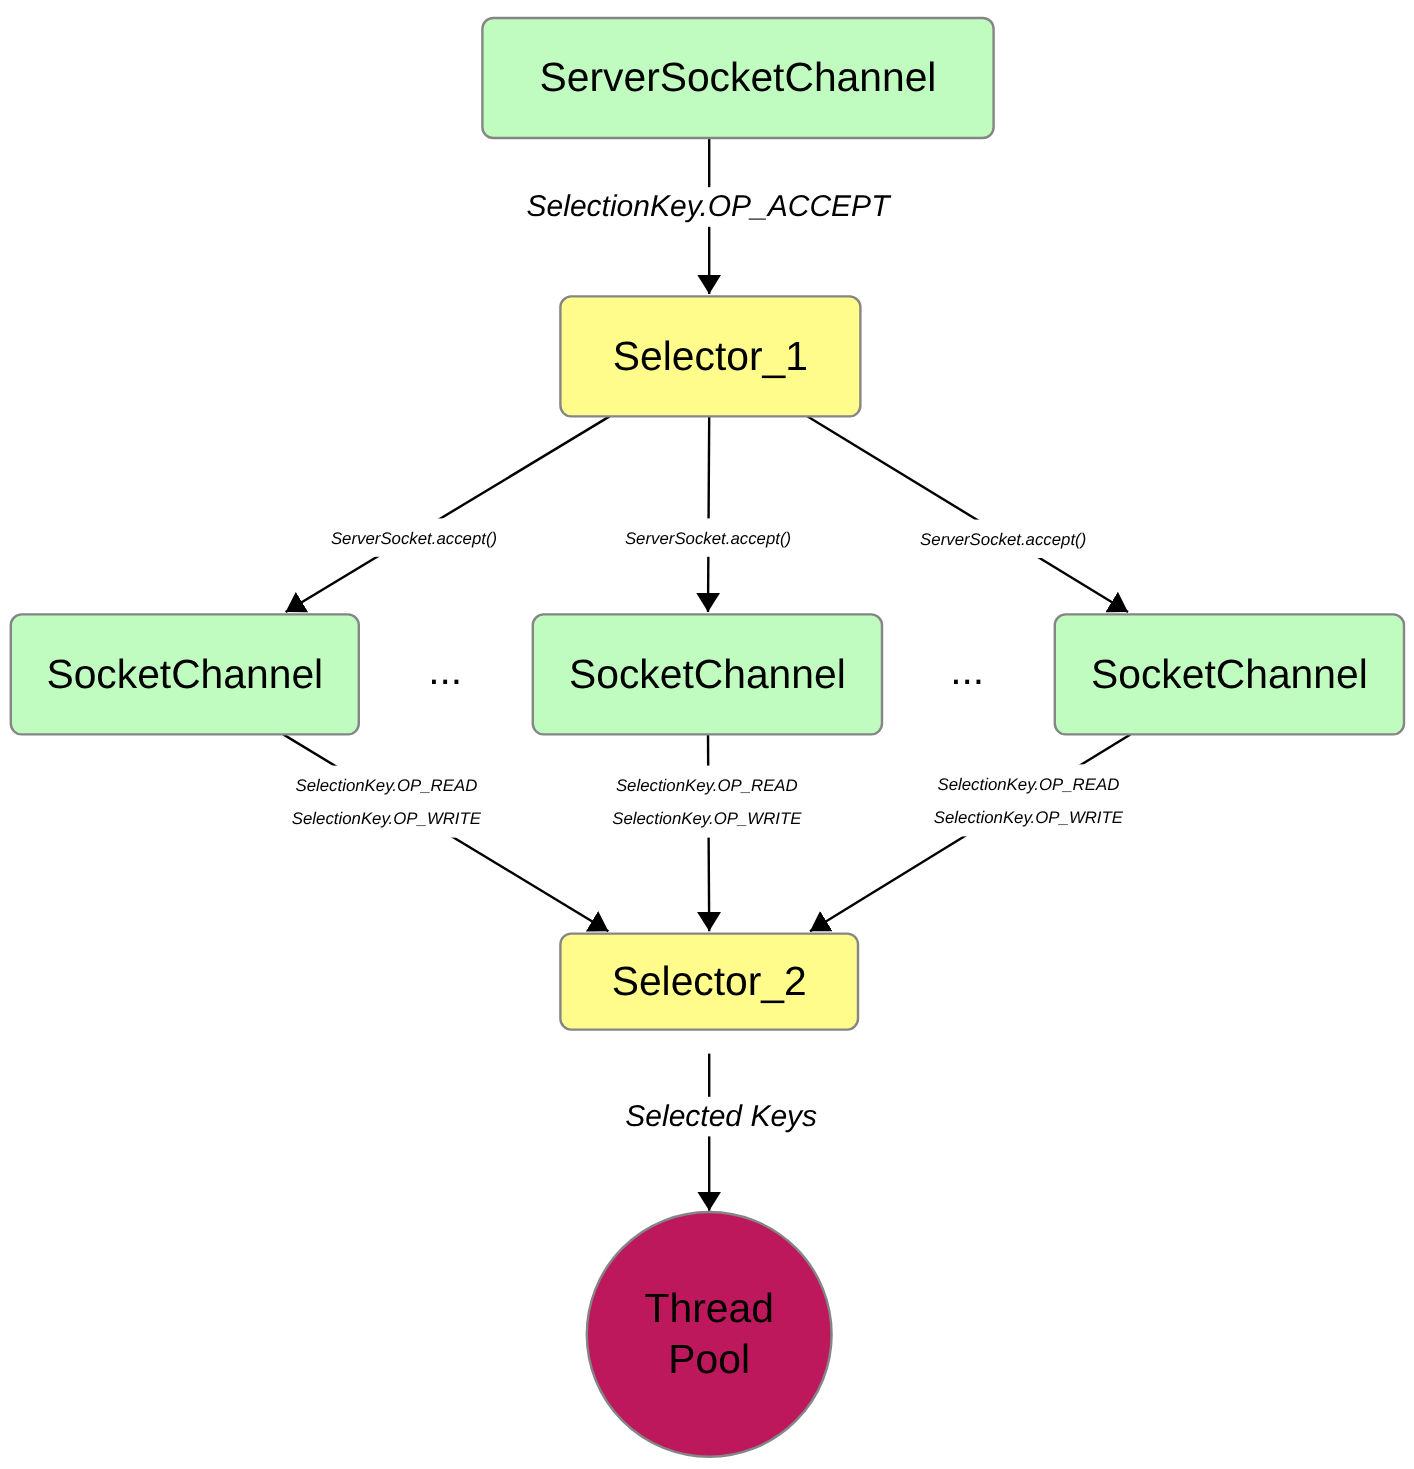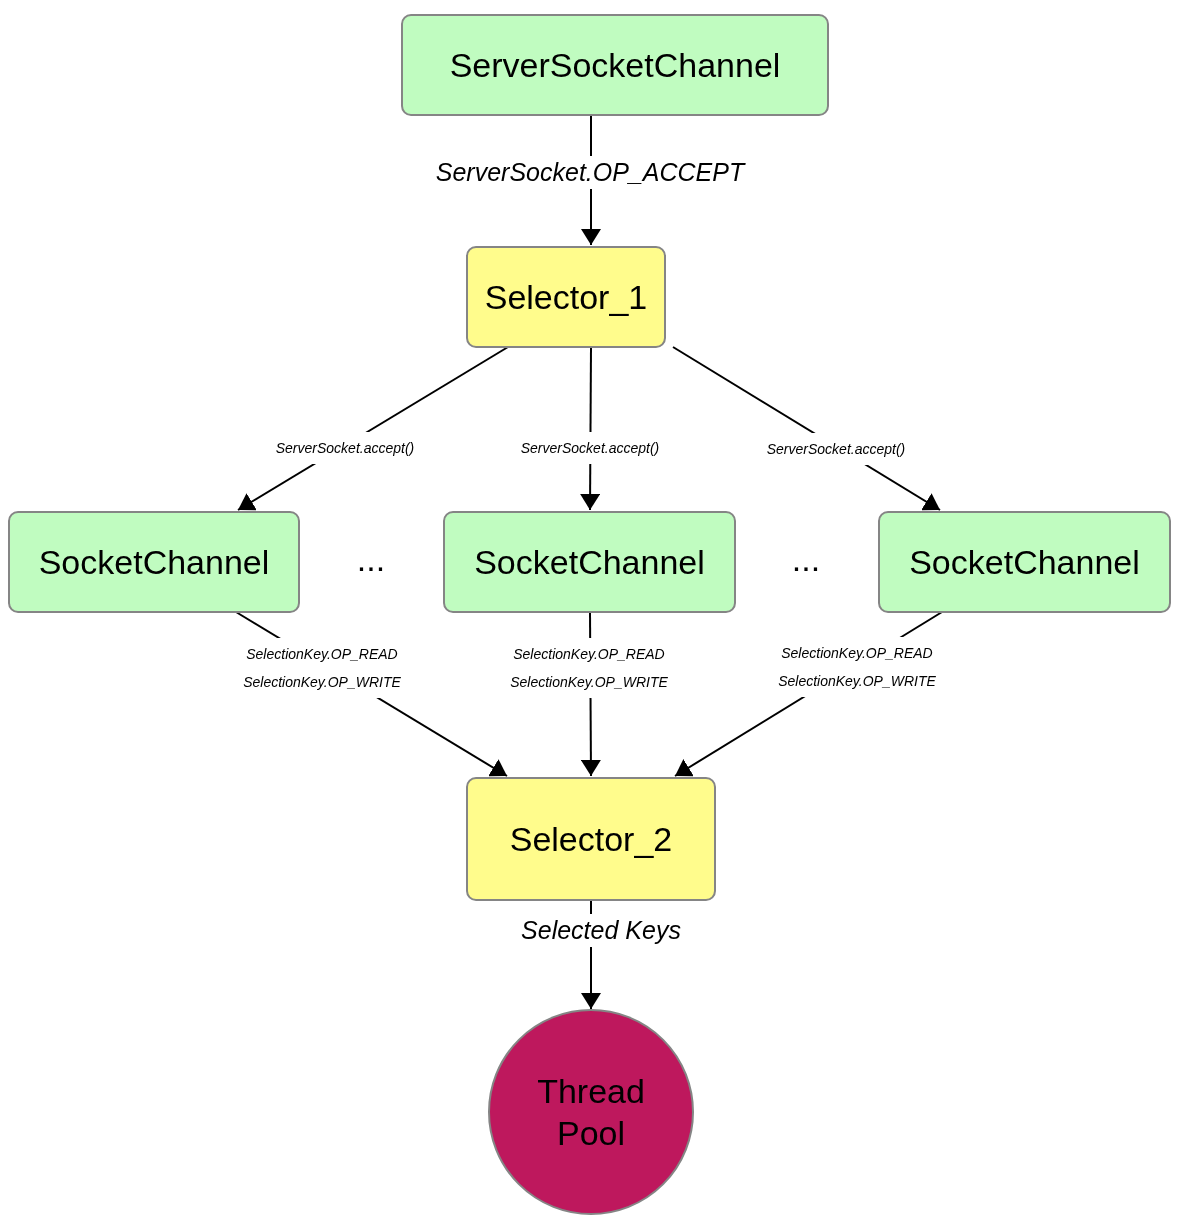--- a/index.html
+++ b/index.html
@@ -41,49 +41,49 @@
   <line x1="590" y1="612" x2="591" y2="776" stroke="#000" stroke-width="2" marker-end="url(#arrbig)"></line>
   <line x1="942" y1="612" x2="675" y2="776" stroke="#000" stroke-width="2" marker-end="url(#arrbig)"></line>
 
   <line x1="591" y1="878" x2="591" y2="1009" stroke="#000" stroke-width="2" marker-end="url(#arrbig)"></line>
 </svg>
 
 <div class="node green" style="left:377px; top:14px; width:428px; height:102px;margin-left:24px;">
   <span>ServerSocketChannel</span>
 </div>
 
-<div class="node yellow" style="left:466px; top:246px; width:200px; height:102px;">
+<div class="node yellow" style="left:466px; top:246px; width:252px; height:102px;">
   <span>Selector_1</span>
 </div>
 
 <div class="node green" style="left:8px; top:511px; width:292px; height:102px;">
   <span>SocketChannel</span>
 </div>
 
 <div class="node green" style="left:443px; top:511px; width:293px; height:102px;">
   <span>SocketChannel</span>
 </div>
 
 <div class="node green" style="left:878px; top:511px; width:293px; height:102px;">
   <span>SocketChannel</span>
 </div>
 
 <div class="dots" style="left:371px; top:540px;">...</div>
 <div class="dots" style="left:806px; top:540px;">...</div>
 
-<div class="node yellow" style="left:466px; top:777px; width:250px; height:124px;">
+<div class="node yellow" style="left:466px; top:777px; width:250px; height:82px;">
   <span>Selector_2</span>
 </div>
 
 <div class="node circle" style="left:488px; top:1009px; width:206px; height:206px;">
   <span>Thread</span>
   <span>Pool</span>
 </div>
 
-<div class="elabel big" style="left:590px; top:156px; padding:2px 6px;">ServerSocket.OP_ACCEPT</div>
+<div class="elabel big" style="left:590px; top:156px; padding:2px 6px;">SelectionKey.OP_ACCEPT</div>
 
 <div class="elabel small" style="left:345px; top:432px; padding:2px 4px;">ServerSocket.accept()</div>
 <div class="elabel small" style="left:590px; top:432px; padding:2px 4px;">ServerSocket.accept()</div>
 <div class="elabel small" style="left:836px; top:433px; padding:2px 4px;">ServerSocket.accept()</div>
 
 <div class="elabel small" style="left:322px; top:638px; padding:2px 4px;">
   <div>SelectionKey.OP_READ</div>
   <div>SelectionKey.OP_WRITE</div>
 </div>
 <div class="elabel small" style="left:589px; top:638px; padding:2px 4px;">

